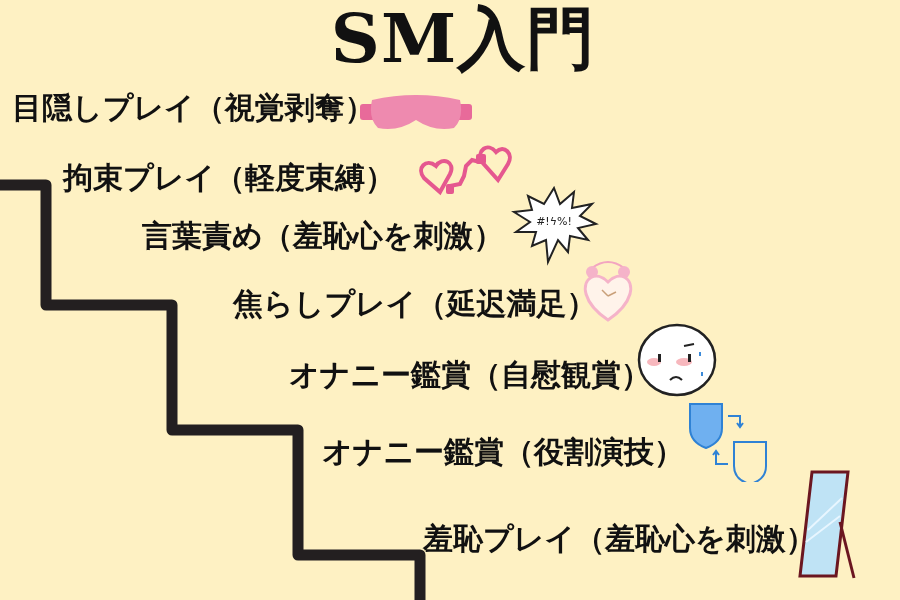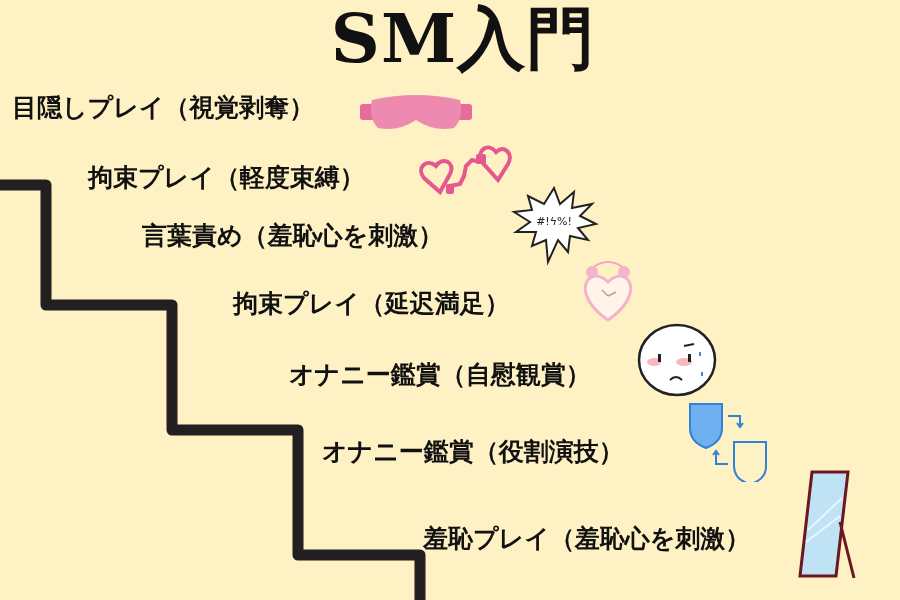--- a/index.html
+++ b/index.html
@@ -1,36 +1,36 @@
 <!DOCTYPE html>
 <html><head>
 <meta charset="utf-8">
 <style>
   html, body { margin:0; padding:0; }
   body { width:900px; height:600px; background:#fef1c3; position:relative; overflow:hidden;
          font-family:"DejaVu Serif","Liberation Serif",serif; color:#111; }
   .title { position:absolute; left:0; width:900px; top:6px; text-align:center;
            font-size:68px; font-weight:bold; letter-spacing:1px; line-height:64px;padding-left:13px; }
-  .item { position:absolute; font-size:25px; font-weight:bold; white-space:nowrap; line-height:30px; }
+  .item { position:absolute; font-size:30px; font-weight:bold; white-space:nowrap; line-height:30px; }
   svg.stairs { position:absolute; left:0; top:0; }
   .icon { position:absolute; }
 </style>
 </head>
 <body>
 
 <div class="title">SM入門</div>
 
 <svg class="stairs" width="900" height="600">
   <path d="M0 185 H46 V305 H172 V430 H298 V555 H420 V600" fill="none" stroke="#231f20" stroke-width="11" stroke-linejoin="round"></path>
 </svg>
 
 <div class="item" style="left:12px;top:93px;">目隠しプレイ（視覚剥奪）</div>
-<div class="item" style="left:88px;top:163px;text-align:center;">拘束プレイ（軽度束縛）</div>
+<div class="item" style="left:63px;top:163px;text-align:center;">拘束プレイ（軽度束縛）</div>
 <div class="item" style="left:142px;top:221px;">言葉責め（羞恥心を刺激）</div>
-<div class="item" style="left:233px;top:289px;">拘束プレイ（延迟満足）</div>
+<div class="item" style="left:233px;top:289px;">焦らしプレイ（延迟満足）</div>
 <div class="item" style="left:289px;top:360px;">オナニー鑑賞（自慰観賞）</div>
 <div class="item" style="left:322px;top:437px;">オナニー鑑賞（役割演技）</div>
 <div class="item" style="left:423px;top:524px;">羞恥プレイ（羞恥心を刺激）</div>
 
 <svg class="icon" style="left:360px;top:94px" width="112" height="42" viewBox="0 0 112 42">
   <rect x="0" y="10" width="112" height="16" rx="3" fill="#e86a9a"></rect>
   <path d="M12 6 Q56 -4 100 6 Q104 24 94 34 Q74 38 56 26 Q38 38 18 34 Q8 24 12 6Z" fill="#ee8aaf"></path>
 </svg>
 
 <svg class="icon" style="left:416px;top:140px" width="98" height="60" viewBox="0 0 98 60">

